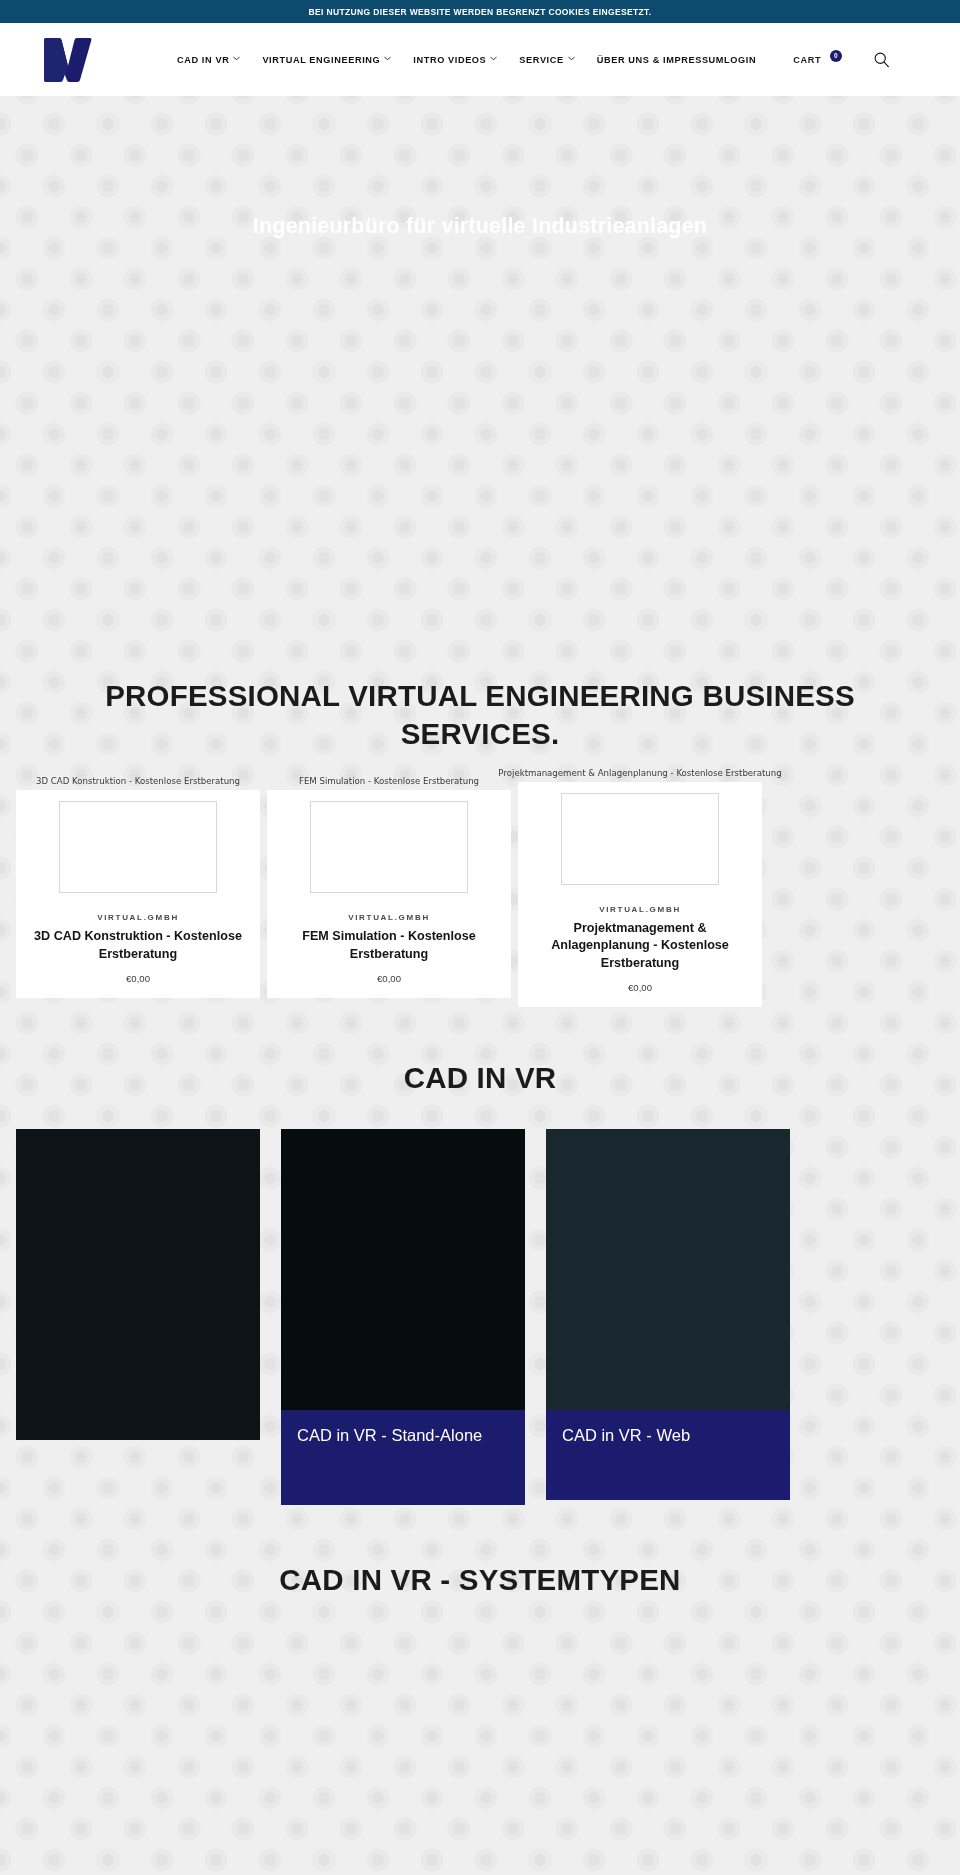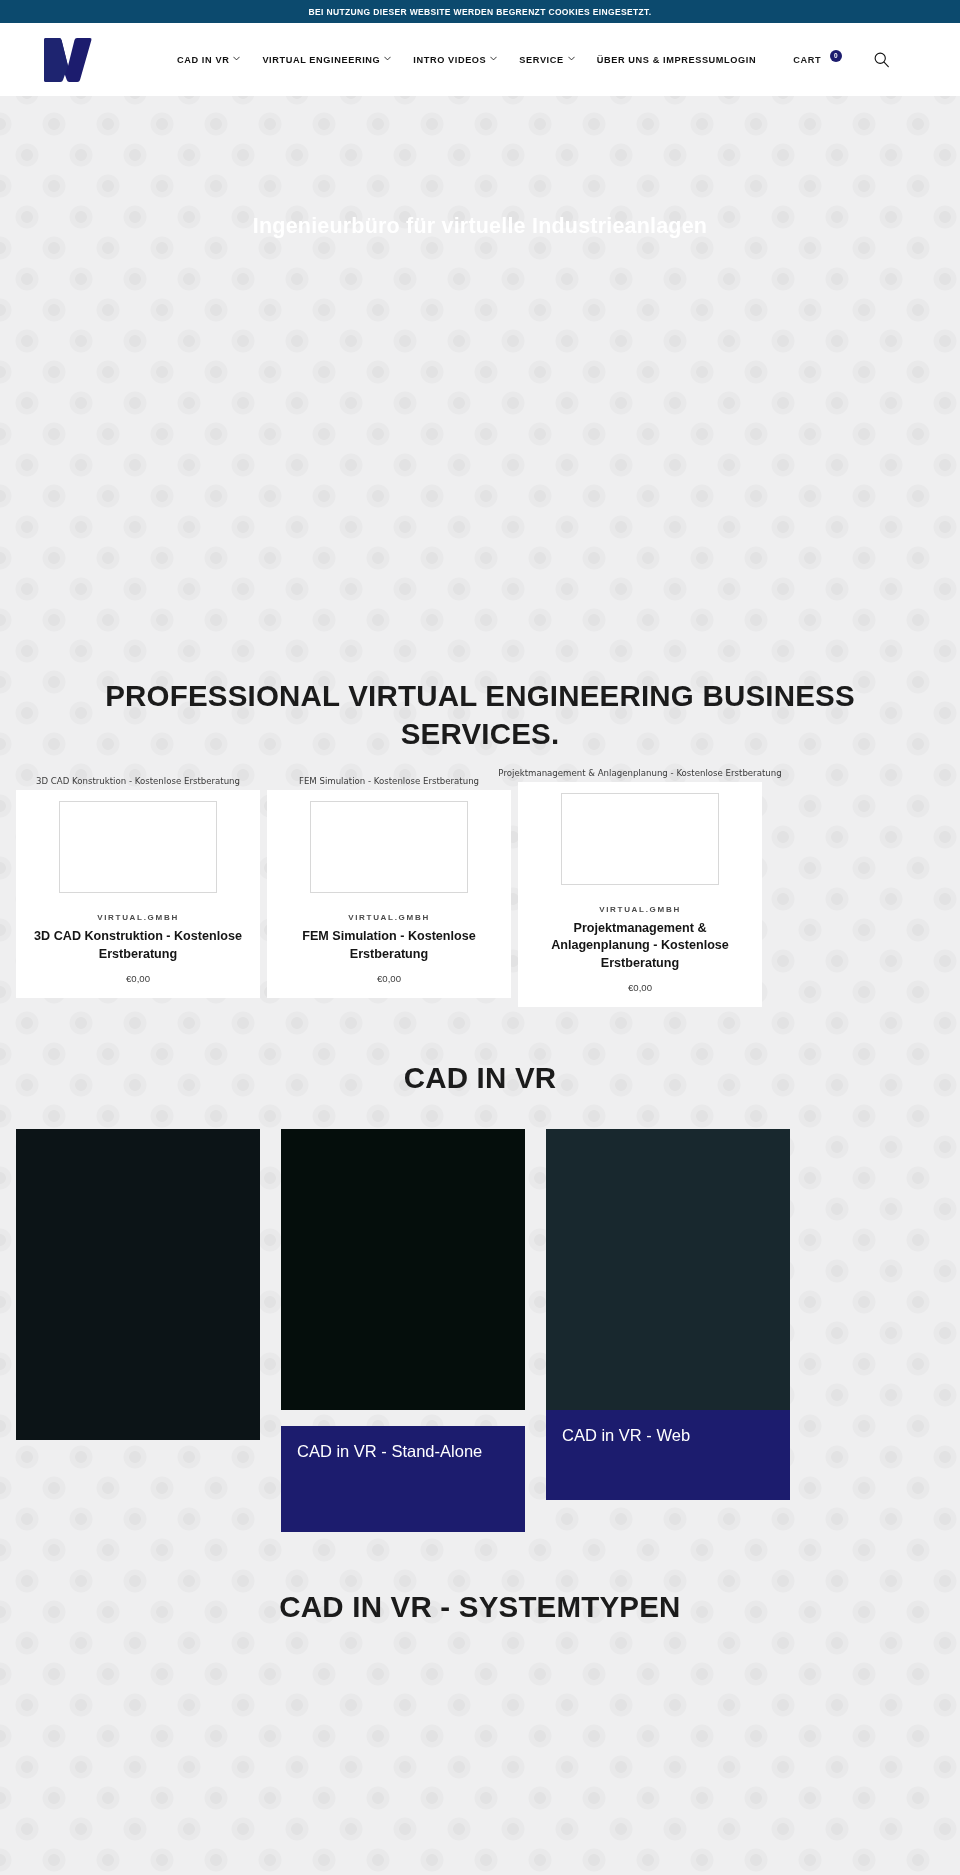--- a/index.html
+++ b/index.html
@@ -340,21 +340,21 @@
   <h2 class="section-heading vr-head">CAD IN VR</h2>
 
   <div class="vr-row">
 
     <div class="vr-card">
       <div style="height:311px;background:#0c1417;"></div>
     </div>
 
     <div class="vr-card">
       <div style="height:281px;background:#050e0c;"></div>
-      <div class="label" style="height:106px;margin-top:16px;">CAD in VR - Stand-Alone</div>
+      <div class="label" style="height:95px;">CAD in VR - Stand-Alone</div>
     </div>
 
     <div class="vr-card">
       <div style="height:281px;background:#18282e;"></div>
       <div class="label" style="height:90px;">CAD in VR - Web</div>
     </div>
 
   </div>
 </section>
 

